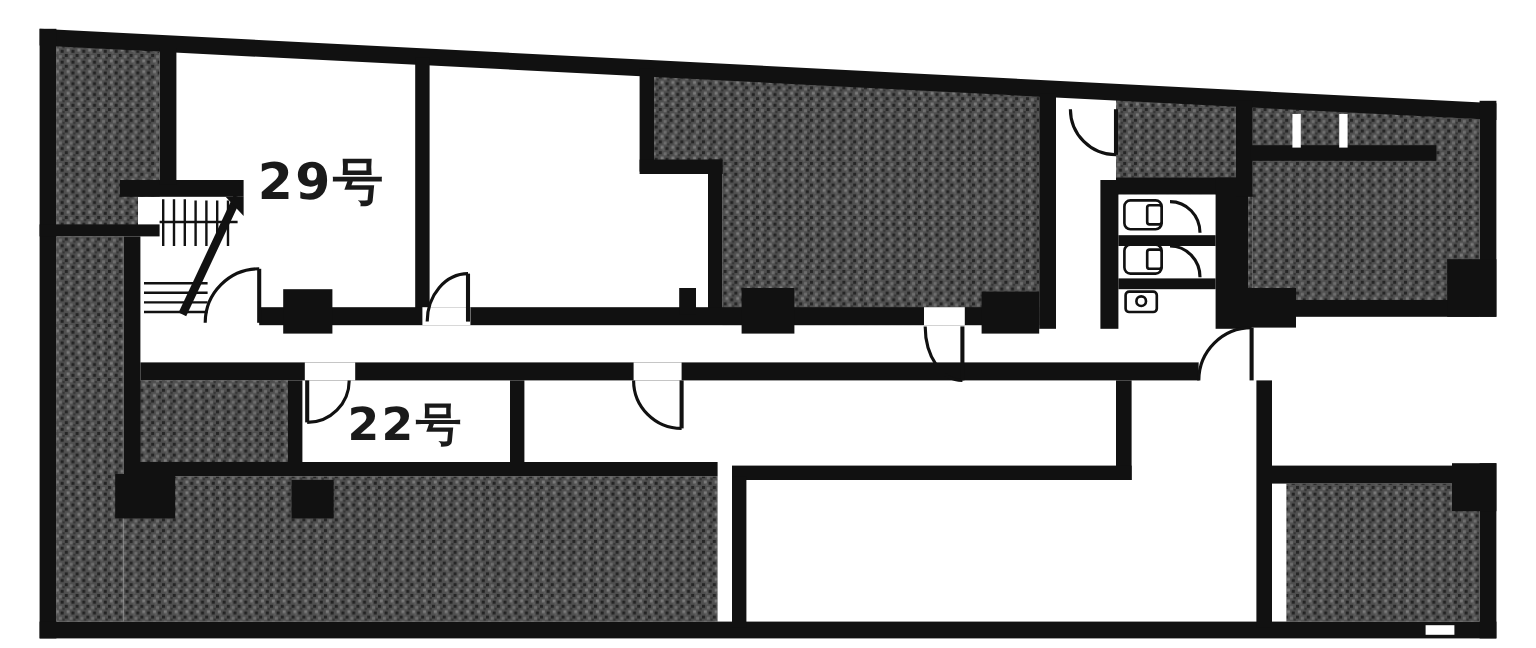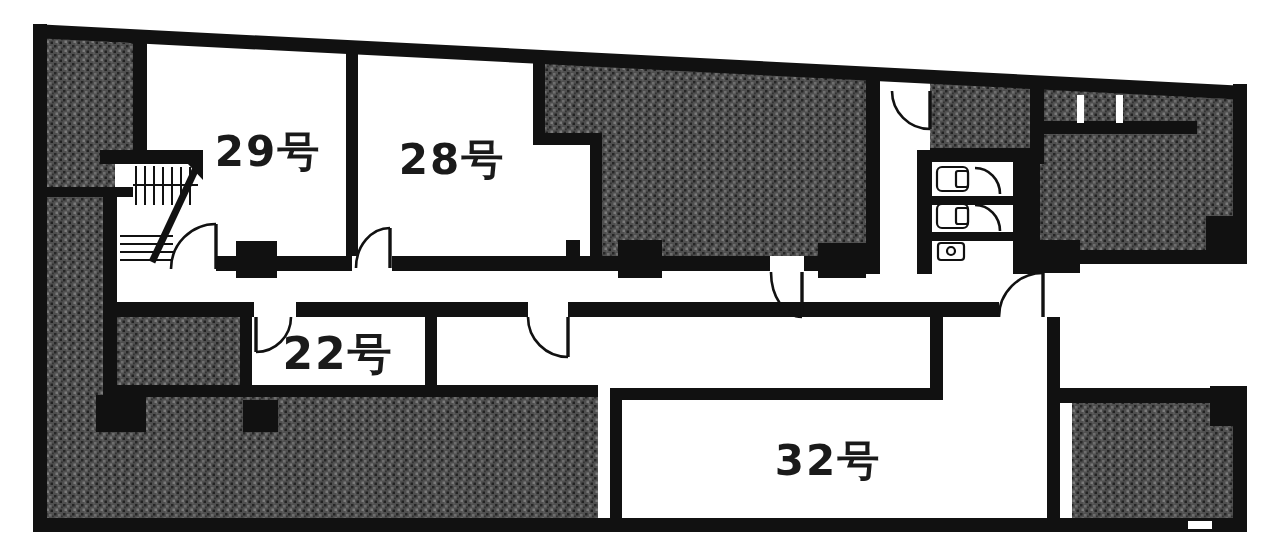--- a/index.html
+++ b/index.html
@@ -27,21 +27,21 @@
   .room-label{
     position:absolute;
     transform:translate(-50%,-50%);
     font-weight:bold;
     color:var(--ink);
     font-size:42px;
     letter-spacing:2px;
     white-space:nowrap;
     line-height:1;
   }
-  .room-label.small{font-size:44px;}
+  .room-label.small{font-size:38px;}
 </style>
 </head>
 <body>
 
 <div class="plan">
   <svg width="1280" height="540" viewBox="0 0 1280 540">
     <defs>
       <pattern id="hatchp" width="9" height="9" patternUnits="userSpaceOnUse">
         <rect width="9" height="9" fill="#4f4f4f"></rect>
         <rect x="0" y="0" width="2.5" height="2.5" fill="#262626"></rect>
@@ -171,16 +171,14 @@
       <rect class="fix" x="937" y="167" width="31" height="24" rx="5"></rect>
       <rect class="fix" x="956" y="171" width="12" height="16" rx="2"></rect>
       <rect class="fix" x="937" y="204" width="31" height="24" rx="5"></rect>
       <rect class="fix" x="956" y="208" width="12" height="16" rx="2"></rect>
       <rect class="fix" x="938" y="243" width="26" height="17" rx="3"></rect>
       <circle class="fix" cx="951" cy="251" r="4"></circle>
     </g>
   </svg>
 
   <div class="room-label" style="left:268px;top:152px;">29号</div>
-  <div class="room-label" style="left:452px;top:160px;">28号</div>
   <div class="room-label small" style="left:338px;top:354px;">22号</div>
-  <div class="room-label" style="left:828px;top:461px;">32号</div>
 </div>
 
 </body></html>

